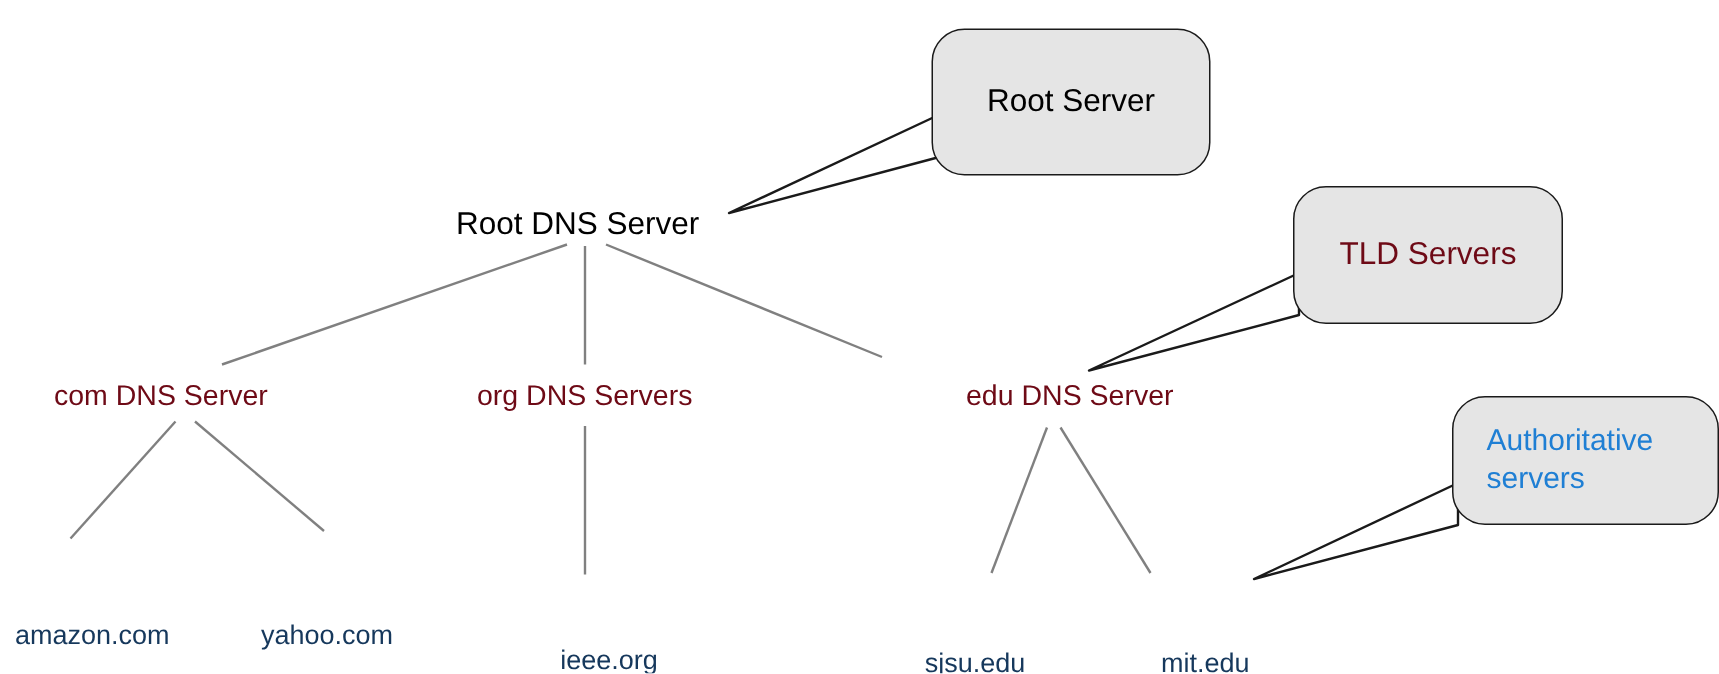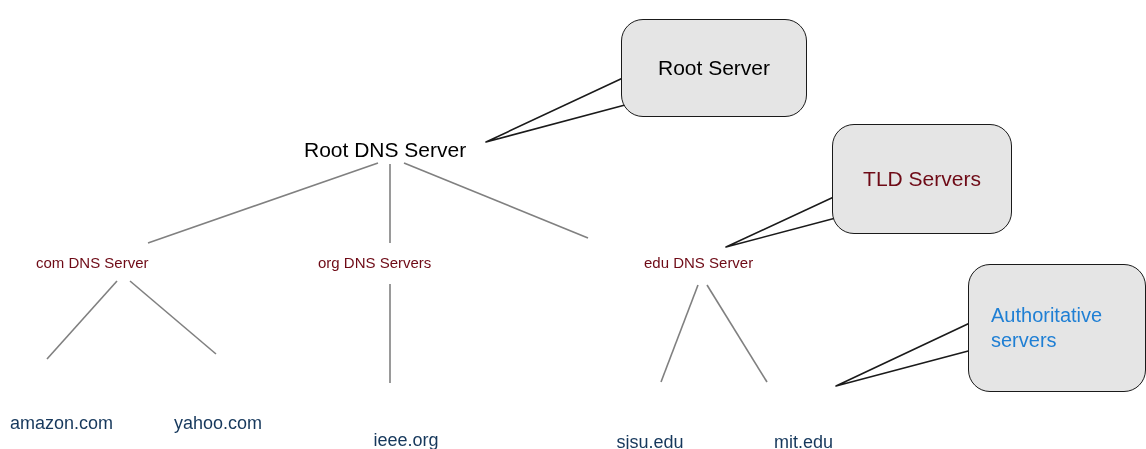--- a/index.html
+++ b/index.html
@@ -27,21 +27,21 @@
   .node-label {
     position: absolute;
     white-space: pre;
     line-height: 1.18;
   }
   .node-root {
     font-size: 21px;
     color: #000000;
   }
   .node-tld {
-    font-size: 15px;
+    font-size: 19px;
     color: #6e0a16;
   }
   .node-leaf {
     font-size: 18px;
     color: #16385c;
   }
   .callout {
     position: absolute;
     box-sizing: border-box;
     background: #e5e5e5;
@@ -126,22 +126,22 @@
 
   <div class="node-label node-leaf" style="left:774px; top:390px;">
     <div>mit.edu</div>
     
   </div>
 
   <div class="callout callout-root" style="left:621px; top:19px; width:186px; height:98px;">
     <span class="callout-text">Root Server</span>
   </div>
 
-  <div class="callout callout-tld" style="left:832px; top:124px; width:180px; height:110px;">
+  <div class="callout callout-tld" style="left:862px; top:124px; width:180px; height:92px;">
     <span class="callout-text">TLD Servers</span>
   </div>
 
-  <div class="callout callout-auth" style="left:968px; top:264px; width:178px; height:128px;">
+  <div class="callout callout-auth" style="left:968px; top:264px; width:178px; height:86px;">
     <span class="callout-text">Authoritative
 servers</span>
   </div>
 
 </div>
 
 </body></html>

